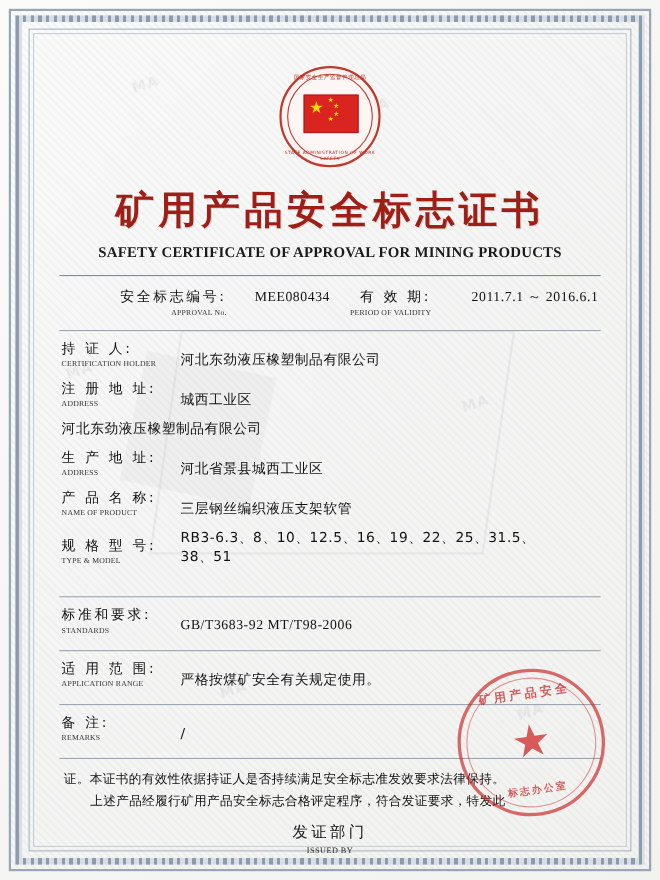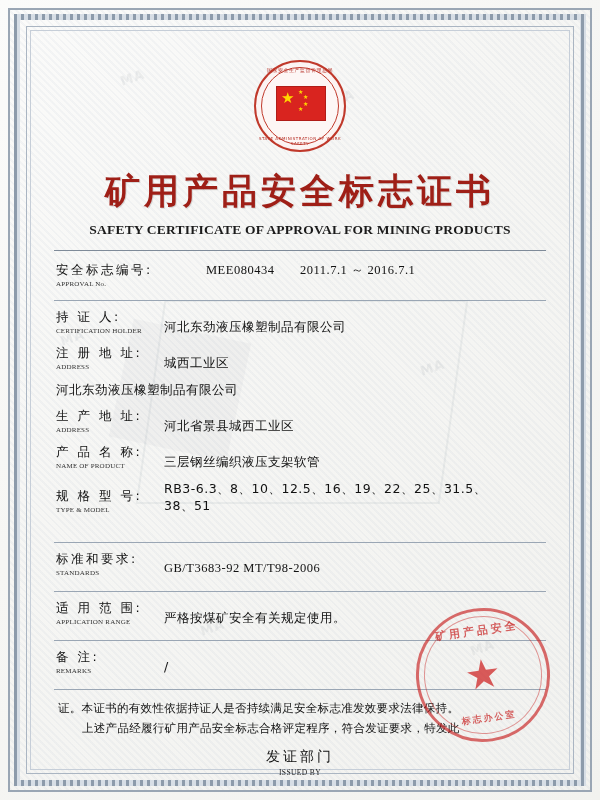--- a/index.html
+++ b/index.html
@@ -208,20 +208,21 @@
     font-size: 12.5px;
   }
 
   .toprow {
     display: flex;
     padding: 6px 20px 0 20px;
   }
   .toprow .half {
     display: flex;
     flex: 1;
+    text-align: right;
   }
 
   .fieldblock {
     position: relative;
     padding: 3px 20px 2px 20px;
   }
   .fieldline {
     display: flex;
     align-items: flex-end;
   }
@@ -335,21 +336,25 @@
 
     <div class="toprow">
       <div class="half">
         <div class="labelcell w-approval">
           <div class="label-cn">安全标志编号:</div>
           <div class="label-en">APPROVAL No.</div>
         </div>
         <div class="valcell mono">MEE080434</div>
       </div>
       <div class="half">
-        <div class="valcell mono">2011.7.1 ～ 2016.7.1</div>
+        <div class="labelcell" style="width:92px; flex:0 0 92px;">
+          <div class="label-cn">有 效 期:</div>
+          <div class="label-en">PERIOD OF VALIDITY</div>
+        </div>
+        <div class="valcell mono">2011.7.1 ～ 2016.6.1</div>
       </div>
     </div>
 
     <div class="rule thin"></div>
 
     <div class="fieldblock">
       <div class="fieldline">
         <div class="labelcell">
           <div class="label-cn">持 证 人:</div>
           <div class="label-en">CERTIFICATION HOLDER</div>

